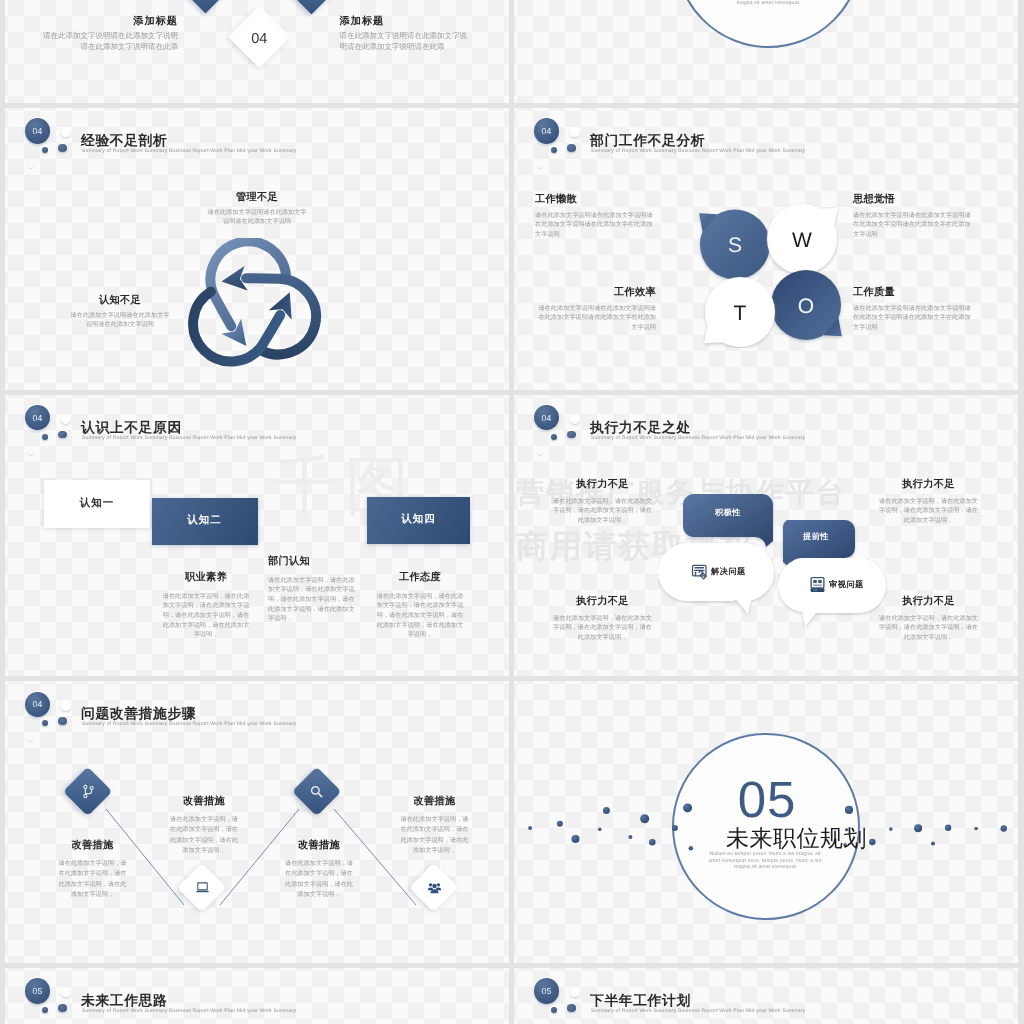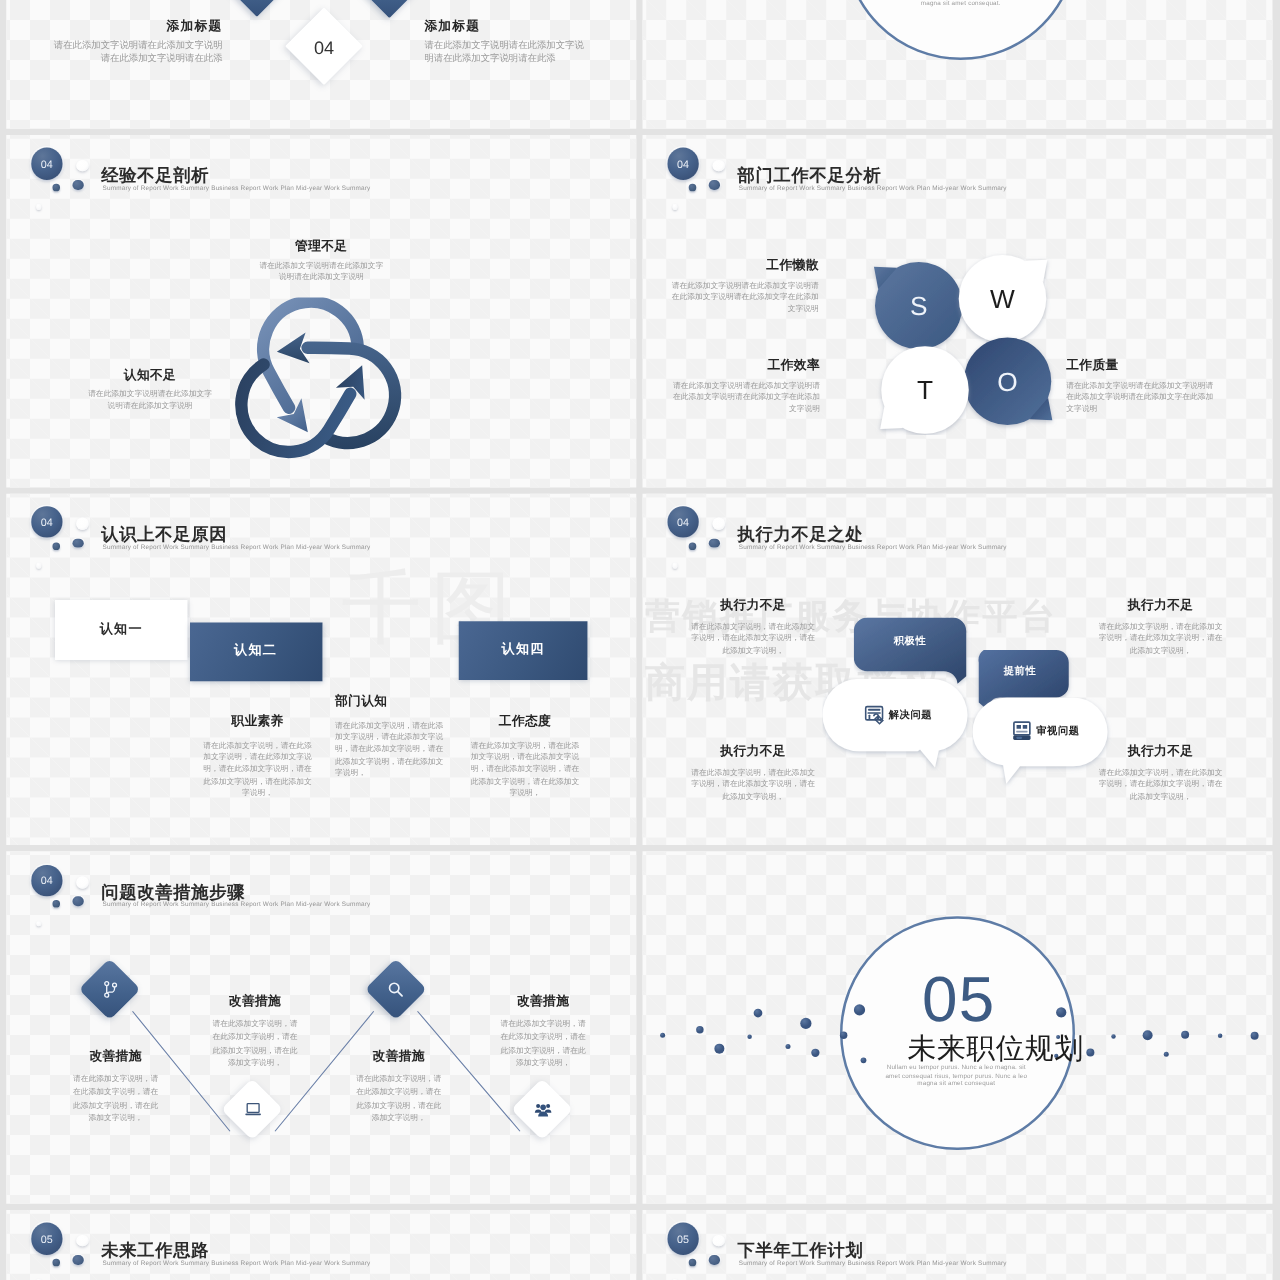--- a/index.html
+++ b/index.html
@@ -183,22 +183,26 @@
             <circle r="35" fill="url(#swO)"></circle>
             <path d="M 32.45 13.11 L 35.85 31.16 L 17.50 30.31 Z" fill="url(#swO)"></path>
             <text x="0" y="7.5" text-anchor="middle" font-size="21" font-family="Liberation Sans, sans-serif" fill="#eef3fa">O</text>
           </g>
           <g filter="url(#swsh)" transform="translate(226,204)">
             <circle r="35" fill="#ffffff"></circle>
             <path d="M -17.50 30.31 L -35.85 31.16 L -32.45 13.11 Z" fill="#ffffff"></path>
             <text x="0" y="7.5" text-anchor="middle" font-size="21" font-family="Liberation Sans, sans-serif" fill="#1f1f1f">T</text>
           </g>
         </svg>
-        <div class="t" style="left:21px;top:98px;width:120px;text-align:right">
+        <div class="t" style="left:21px;top:85px;width:120px;">
           <div class="ch-ttl">工作懒散</div>
+          <div class="ch-body" style="margin-top:4px">请在此添加文字说明请在此添加文字说明请在此添加文字说明请在此添加文字在此添加文字说明</div>
+        </div>
+        <div class="t" style="left:339px;top:85px;width:120px;text-align:left">
+          <div class="ch-ttl">思想觉悟</div>
           <div class="ch-body" style="margin-top:4px">请在此添加文字说明请在此添加文字说明请在此添加文字说明请在此添加文字在此添加文字说明</div>
         </div>
         <div class="t" style="left:22px;top:178px;width:120px;text-align:right">
           <div class="ch-ttl">工作效率</div>
           <div class="ch-body" style="margin-top:4px">请在此添加文字说明请在此添加文字说明请在此添加文字说明请在此添加文字在此添加文字说明</div>
         </div>
         <div class="t" style="left:339px;top:178px;width:120px;text-align:left">
           <div class="ch-ttl">工作质量</div>
           <div class="ch-body" style="margin-top:4px">请在此添加文字说明请在此添加文字说明请在此添加文字说明请在此添加文字在此添加文字说明</div>
         </div>

